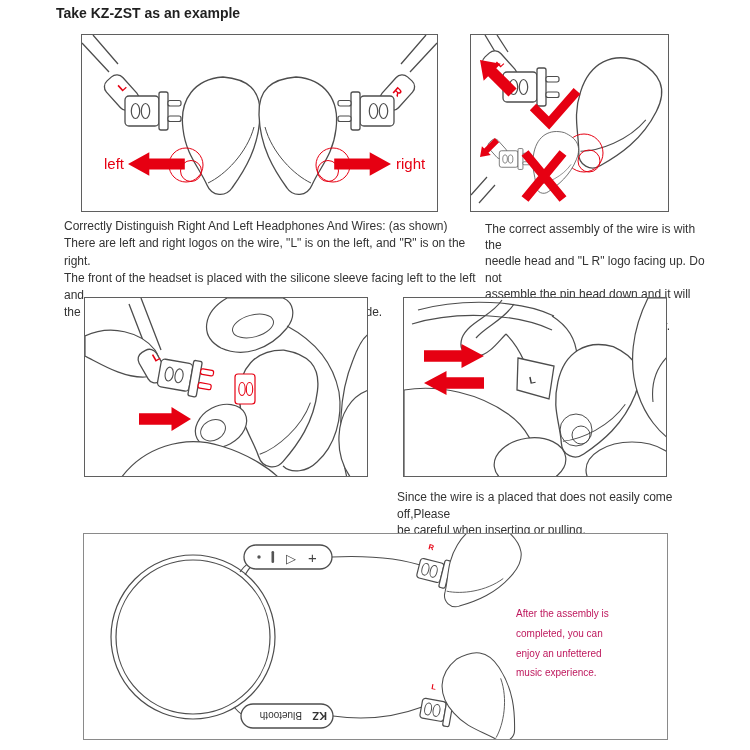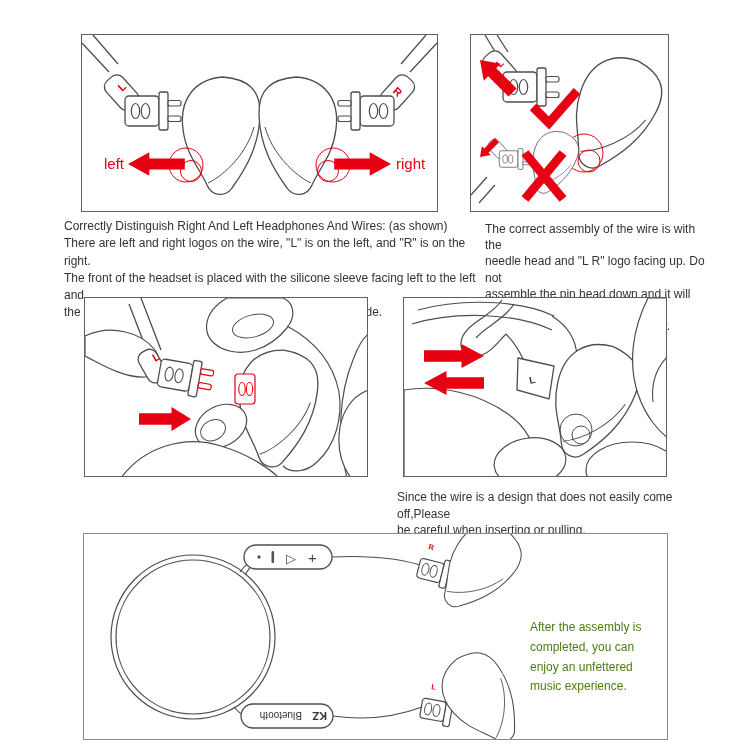--- a/index.html
+++ b/index.html
@@ -11,22 +11,22 @@
   #panel-a { left:81px;  top:34px;  width:357px; height:178px; }
   #panel-b { left:470px; top:34px;  width:199px; height:178px; }
   #panel-c { left:84px;  top:297px; width:284px; height:180px; }
   #panel-d { left:403px; top:297px; width:264px; height:180px; }
   #panel-e { left:83px;  top:533px; width:585px; height:207px; border-color:#8a8a8a; }
   .caption { position:absolute; white-space:pre-line; color:#333; margin:0; }
   #cap-a { left:64px;  top:218px; font-size:12px; line-height:17.3px; width:414px; }
   #cap-b { left:473px; top:221px; font-size:12px; line-height:16.2px; width:224px;margin-left:12px; }
   #cap-c { left:64px;  top:489px; font-size:12px; line-height:16.5px; width:340px; }
   #cap-d { left:397px; top:489px; font-size:12px; line-height:16.5px; width:330px; }
-  #cap-e { position:absolute; left:432px; top:70px; font-size:12px; line-height:19.8px;
-           color:#4d7c0f; white-space:pre-line; margin:14px; }
+  #cap-e { position:absolute; left:432px; top:70px; font-size:10px; line-height:19.8px;
+           color:#be185d; white-space:pre-line; margin:0; }
   svg text { font-family:"Liberation Sans", sans-serif; }
 </style>
 </head>
 <body>
 
 <div class="page">
 
   <svg width="0" height="0" style="position:absolute" aria-hidden="true">
     <defs>
       <g id="shell">
@@ -47,20 +47,21 @@
         <path d="M0,8 L27,37 M11,0 L36,29" stroke="#4d4d4d" stroke-width="1.3" fill="none"></path>
         <use href="#plug" transform="translate(57,76)"></use>
         <use href="#shell" transform="translate(143,98)"></use>
         <circle cx="104" cy="130" r="17" stroke="#e60012" stroke-width="1" fill="none"></circle>
         <circle cx="109" cy="136" r="10.5" stroke="#e60012" stroke-width="1" fill="none"></circle>
         <use href="#arr" transform="translate(46,129) scale(1.42,1.12)" fill="#e60012"></use>
       </g>
     </defs>
   </svg>
 
+  <div class="title">Take KZ-ZST as an example</div>
 
   <div class="panel" id="panel-a">
     <svg viewBox="0 0 355 176">
       <use href="#earhalf"></use>
       <use href="#earhalf" transform="translate(355,0) scale(-1,1)"></use>
       <text x="42" y="134" text-anchor="end" font-size="15" fill="#e60012">left</text>
       <text x="314" y="134" font-size="15" fill="#e60012">right</text>
       <text transform="translate(40,57) rotate(-42)" font-size="11" font-weight="bold" fill="#e60012">L</text>
       <text transform="translate(310,57) rotate(42)" font-size="11" font-weight="bold" fill="#e60012">R</text>
     </svg>
@@ -139,21 +140,21 @@
       <path d="M0,92 C36,86 76,96 104,116 C124,130 132,148 134,170 C134,176 130,180 124,180 L0,180 Z" fill="#fff" stroke="#4d4d4d" stroke-width="1.2"></path>
       <ellipse transform="rotate(-8 126 164)" cx="126" cy="164" rx="36" ry="24" fill="#fff" stroke="#4d4d4d" stroke-width="1.2"></ellipse>
       <ellipse cx="228" cy="172" rx="46" ry="28" fill="#fff" stroke="#4d4d4d" stroke-width="1.2"></ellipse>
       <path d="M244,0 C228,32 224,66 234,96 C242,120 256,134 264,140 L264,0 Z" fill="#fff" stroke="#4d4d4d" stroke-width="1.2"></path>
       <path d="M264,58 C252,70 247,86 249,104" stroke="#4d4d4d" stroke-width="1.1" fill="none"></path>
       <use href="#arr" transform="translate(80,58) rotate(180) scale(1.5,1.15)" fill="#e60012"></use>
       <use href="#arr" transform="translate(20,85) scale(1.5,1.15)" fill="#e60012"></use>
     </svg>
   </div>
 
-  <p class="caption" id="cap-d">Since the wire is a design that does not easily come off,Please
+  <p class="caption" id="cap-d">Since the wire is a placed that does not easily come off,Please
 be careful when inserting or pulling.</p>
 
   <div class="panel" id="panel-e">
     <svg viewBox="0 0 583 205">
       <circle cx="109" cy="103" r="82" stroke="#4d4d4d" stroke-width="1.2" fill="none"></circle>
       <circle cx="109" cy="103" r="77" stroke="#4d4d4d" stroke-width="1.2" fill="none"></circle>
       <path d="M161,41 C166,32 172,26 181,24 M156,38 C161,31 166,27 172,25" stroke="#4d4d4d" stroke-width="1.1" fill="none"></path>
       <rect x="160" y="11" width="88" height="24" rx="12" fill="#fff" stroke="#4d4d4d" stroke-width="1.3"></rect>
       <circle cx="175" cy="23" r="1.7" fill="#555"></circle>
       <rect x="187.5" y="17" width="2.6" height="12" rx="1.3" fill="#555"></rect>

